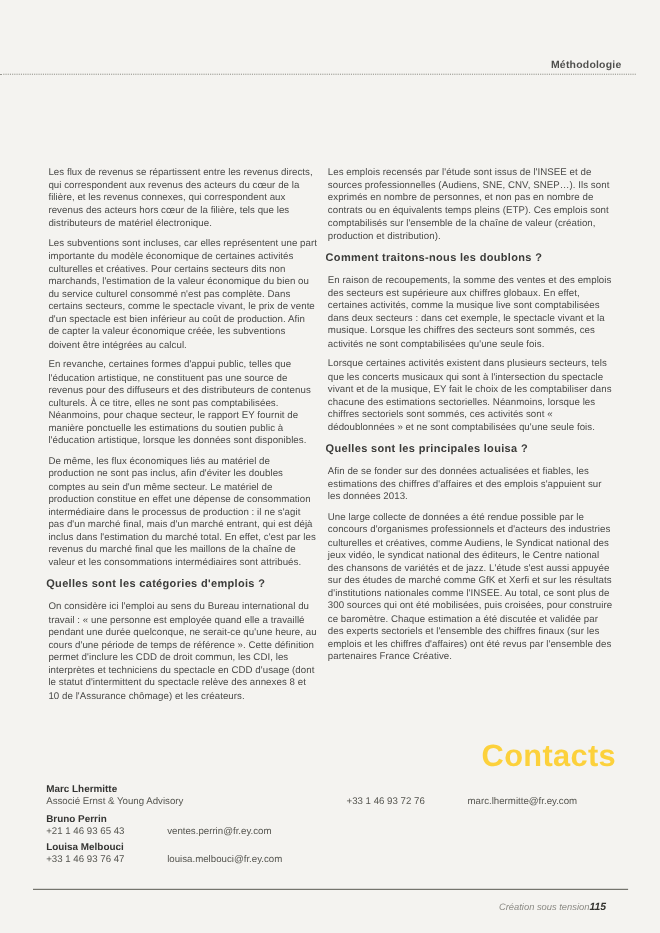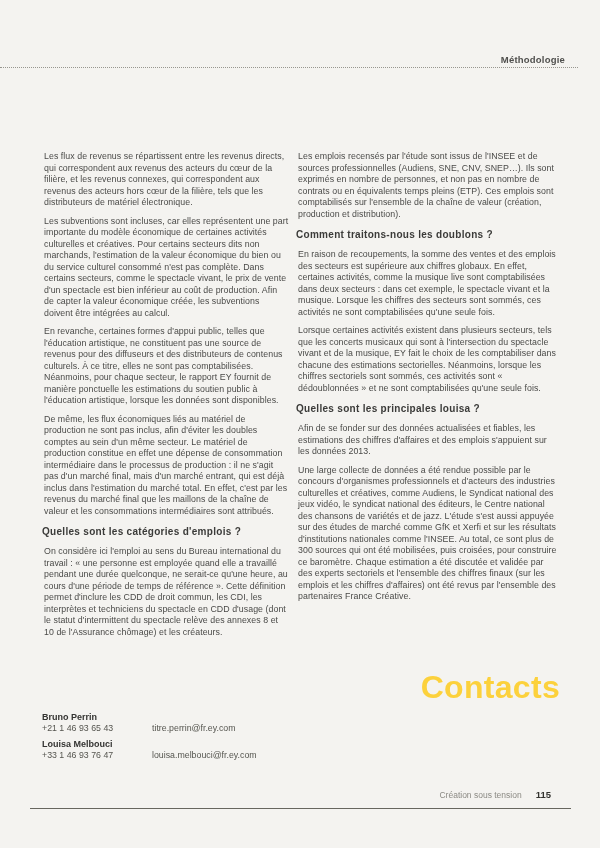--- a/index.html
+++ b/index.html
@@ -27,21 +27,21 @@
     font-size:8.8px;line-height:11.5px;letter-spacing:.05px;
     text-align:left;
   }
   .col-heading{
     margin:6px 0 7px 0;
     font-size:10px;line-height:15px;font-weight:bold;
     color:#3b3b39;letter-spacing:.3px;
   }
   .contacts-title{
     position:absolute;top:672px;right:40px;
-    font-size:32px;line-height:30px;font-weight:bold;
+    font-size:28px;line-height:30px;font-weight:bold;
     color:var(--accent,#fcd13c);letter-spacing:.3px;margin-left:28px;
   }
   .contacts{
     position:absolute;top:711px;left:42px;width:516px;
   }
   .contact{margin-bottom:3px;}
   .contact-name{
     font-size:9px;line-height:12px;font-weight:bold;color:#343432;
   }
   .contact-row{
@@ -55,22 +55,22 @@
     width:110px;font-size:8.8px;line-height:11.5px;color:#55554f;
   }
   .contact-email{
     flex:1;font-size:8.8px;line-height:11.5px;color:#55554f;
   }
   .footer-rule{
     position:absolute;top:808px;left:30px;width:541px;height:1px;
     background:#67665f;
   }
   .footer{
-    position:absolute;top:789px;right:49px;
-    display:flex;align-items:baseline;gap:14px;
+    position:absolute;top:819px;right:49px;
+    display:flex;align-items:baseline;gap:0;font-style:italic;
   }
   .footer-title{font-size:8.5px;color:#8b8a84;}
   .footer-page{font-size:9.5px;font-weight:bold;color:#33332f;}
 </style>
 </head>
 <body style="--bg: #f4f3f0; --body: #4a4a48; --accent: #fcd13c;">
 
 <div class="runhead">Méthodologie</div>
 <div class="header-rule"></div>
 
@@ -91,24 +91,32 @@
       <div class="col-heading">Quelles sont les principales louisa ?</div>
       <p class="body-p">Afin de se fonder sur des données actualisées et fiables, les estimations des chiffres d'affaires et des emplois s'appuient sur les données 2013.</p>
       <p class="body-p">Une large collecte de données a été rendue possible par le concours d'organismes professionnels et d'acteurs des industries culturelles et créatives, comme Audiens, le Syndicat national des jeux vidéo, le syndicat national des éditeurs, le Centre national des chansons de variétés et de jazz. L'étude s'est aussi appuyée sur des études de marché comme GfK et Xerfi et sur les résultats d'institutions nationales comme l'INSEE. Au total, ce sont plus de 300 sources qui ont été mobilisées, puis croisées, pour construire ce baromètre. Chaque estimation a été discutée et validée par des experts sectoriels et l'ensemble des chiffres finaux (sur les emplois et les chiffres d'affaires) ont été revus par l'ensemble des partenaires France Créative.</p>
     </div>
 </div>
 
 <div class="contacts-title">Contacts</div>
 
 <div class="contacts" id="contacts-list">
     <div class="contact">
+      <div class="contact-name">Marc Lhermitte</div>
+      <div class="contact-row">
+        <div class="contact-role">Associé Ernst &amp; Young Advisory</div>
+        <div class="contact-phone">+33 1 46 93 72 76</div>
+        <div class="contact-email">marc.lhermitte@fr.ey.com</div>
+      </div>
+    </div>
+    <div class="contact">
       <div class="contact-name">Bruno Perrin</div>
       <div class="contact-row">
         <div class="contact-phone">+21 1 46 93 65 43</div>
-        <div class="contact-email">titre.perrin@fr.ey.com</div>
+        <div class="contact-email">ventes.perrin@fr.ey.com</div>
       </div>
     </div>
     <div class="contact">
       <div class="contact-name">Louisa Melbouci</div>
       <div class="contact-row">
         <div class="contact-phone">+33 1 46 93 76 47</div>
         <div class="contact-email">louisa.melbouci@fr.ey.com</div>
       </div>
     </div>
   </div>

